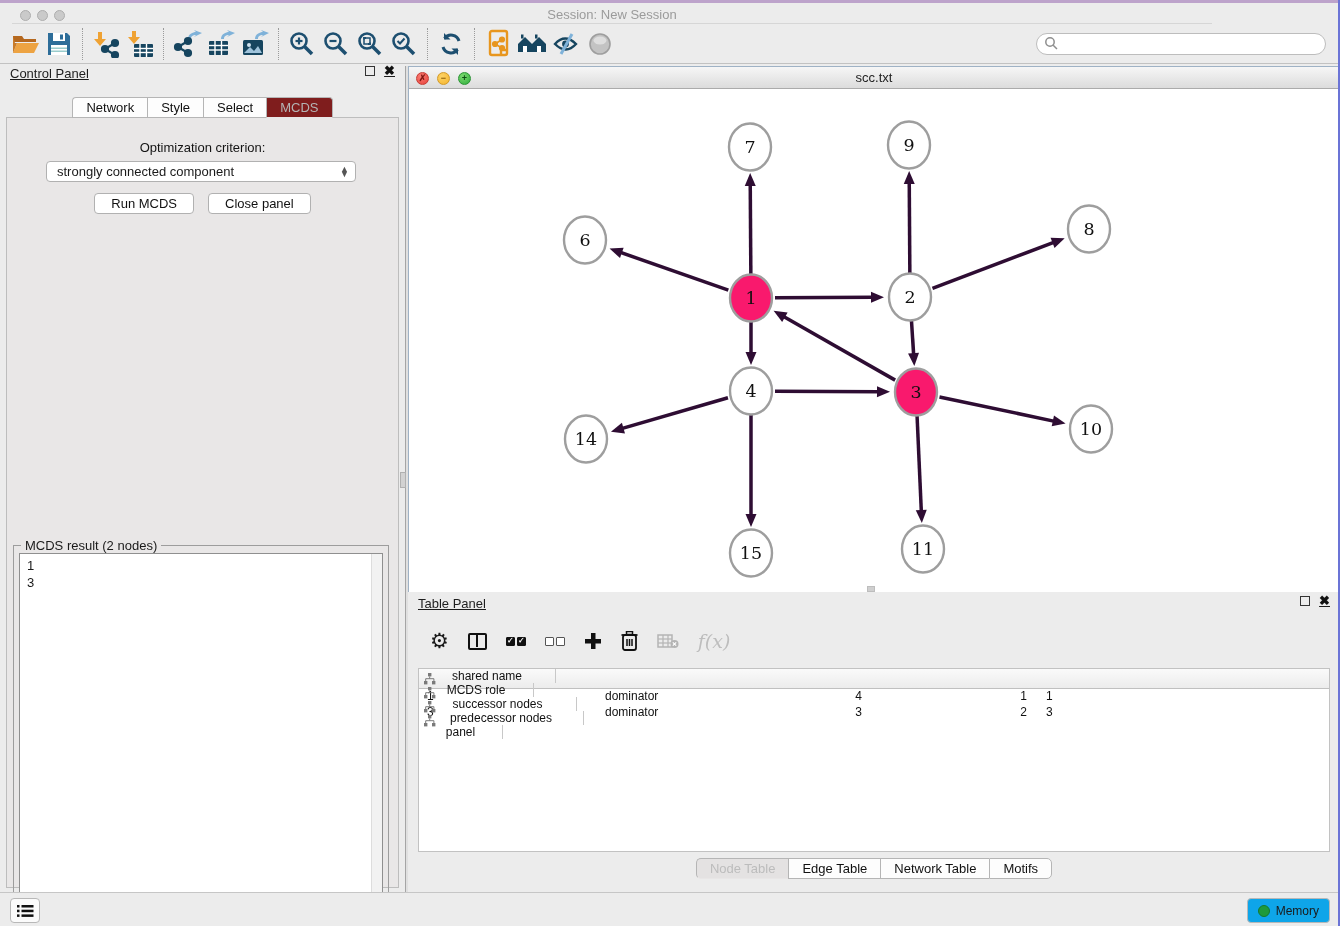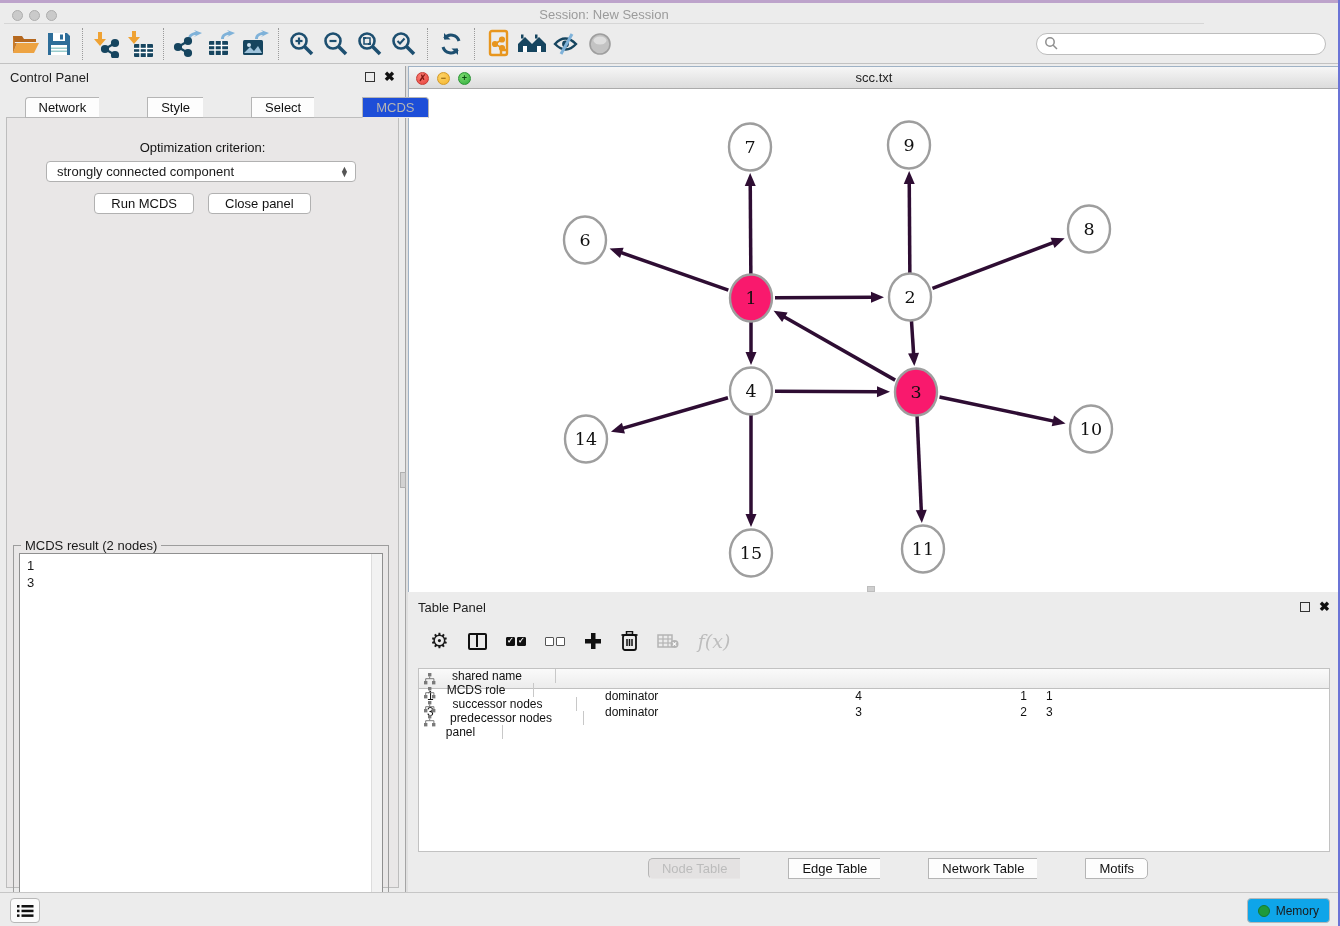--- a/index.html
+++ b/index.html
@@ -4,44 +4,44 @@
 <style>
   * { margin:0; padding:0; box-sizing:border-box; }
   html,body { width:1340px; height:926px; overflow:hidden; }
   body { font-family:"Liberation Sans", sans-serif; background:#ececec; position:relative; font-size:13px; color:#1a1a1a; }
 
   
   .edge-top { position:absolute; left:0; top:0; width:1340px; height:3px; background:#bda3cb; z-index:50; }
   .edge-right { position:absolute; right:0; top:0; width:2px; height:926px; background:#6b74d6; z-index:50; }
 
   
-  .titlebar { position:absolute; left:4px; top:3px; width:1200px; height:21px; background:#ececec; border-bottom:1px solid #d6d6d6; }
+  .titlebar { position:absolute; left:12px; top:3px; width:1200px; height:21px; background:#ececec; border-bottom:1px solid #d6d6d6; }
   .tl-dot { position:absolute; top:7px; width:11px; height:11px; border-radius:50%; background:#cacaca; border:1px solid #aeaeae; }
   .titlebar .t-title { position:absolute; top:4px; width:100%; text-align:center; color:#9b9b9b; font-size:13px; }
 
   
   .toolbar { position:absolute; left:0; top:24px; width:1340px; height:40px; background:#ececec; border-bottom:1px solid #c2c2c2; display:flex; align-items:center; padding-left:8px; }
   .tb-btn { width:34px; height:34px; display:flex; align-items:center; justify-content:center; }
   .tb-sep { width:1px; height:32px; border-left:1px dotted #9a9a9a; margin:0 6px; }
   .tb-spacer { flex:1; }
   .searchbox { width:290px; height:22px; margin-right:14px; border:1px solid #bdbdbd; border-radius:11px; background:#fff; display:flex; align-items:center; padding-left:7px; }
   .searchbox input { border:none; outline:none; flex:1; height:18px; font-size:12px; background:transparent; font-family:"Liberation Sans",sans-serif; }
 
   
   .control-panel { position:absolute; left:0; top:66px; width:405px; height:826px; background:#ececec; }
-  .panel-header { height:22px; display:flex; align-items:center; padding:0 10px; }
+  .panel-header { height:22px; display:flex; align-items:flex-start; padding:0 10px;text-decoration:underline; }
   .panel-header .ph-title { flex:1; font-size:13px; color:#1e1e1e; }
   .ph-float { width:10px; height:10px; border:1.5px solid #333; margin-right:9px; }
   .ph-close { font-size:13px; font-weight:bold; color:#111; line-height:10px; }
 
   .cp-tabs { position:absolute; left:0; top:31px; width:405px; display:flex; justify-content:center; z-index:3; }
-  .tab { height:21px; padding:0 13px; border:1px solid #b5b5b5; border-right:none; background:#fdfdfd; font-size:13px; display:flex; align-items:center; color:#111;margin-left:48px; }
+  .tab { height:21px; padding:0 13px; border:1px solid #b5b5b5; border-right:none; background:#fdfdfd; font-size:13px; display:flex; align-items:center; color:#111; }
   .tab:first-child { border-top-left-radius:4px; }
   .tab:last-child { border-right:1px solid #b5b5b5; border-top-right-radius:4px; }
-  .tab.active { background:#1d4ed8; color:#b4b4b4; border-bottom-color:#e8e6e6; }
+  .tab.active { background:#7f1d1d; color:#b4b4b4; border-bottom-color:#e8e6e6; }
 
   .cp-body { position:absolute; left:6px; top:51px; width:393px; height:771px; border:1px solid #bdbdbd; background:#e9e7e7; }
   .opt-label { margin-top:22px; text-align:center; font-size:13px; color:#141414; }
   .dropdown { position:absolute; left:39px; top:43px; width:310px; height:21px; background:#fff; border:1px solid #b1b1b1; border-radius:4px; display:flex; align-items:center; padding:0 6px 0 10px; font-size:13px; }
   .dropdown .dd-label { flex:1; }
   .dd-arrows { display:flex; flex-direction:column; align-items:center; line-height:5px; color:#555; font-size:9px; }
   .cp-buttons { position:absolute; left:0; top:75px; width:100%; display:flex; justify-content:center; gap:14px; }
   .btn { height:21px; background:#fff; border:1px solid #b1b1b1; border-radius:4px; font-size:13px; padding:0 16px; display:flex; align-items:center; color:#111; }
 
   .mcds-box { position:absolute; left:6px; top:427px; width:376px; height:380px; border:1px solid #9d9d9d; }

